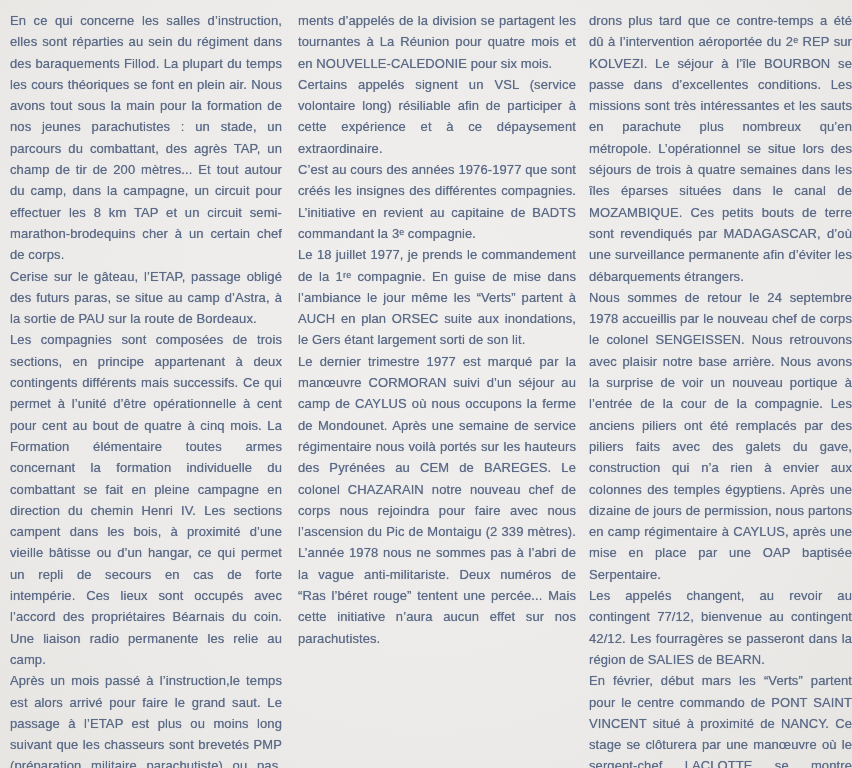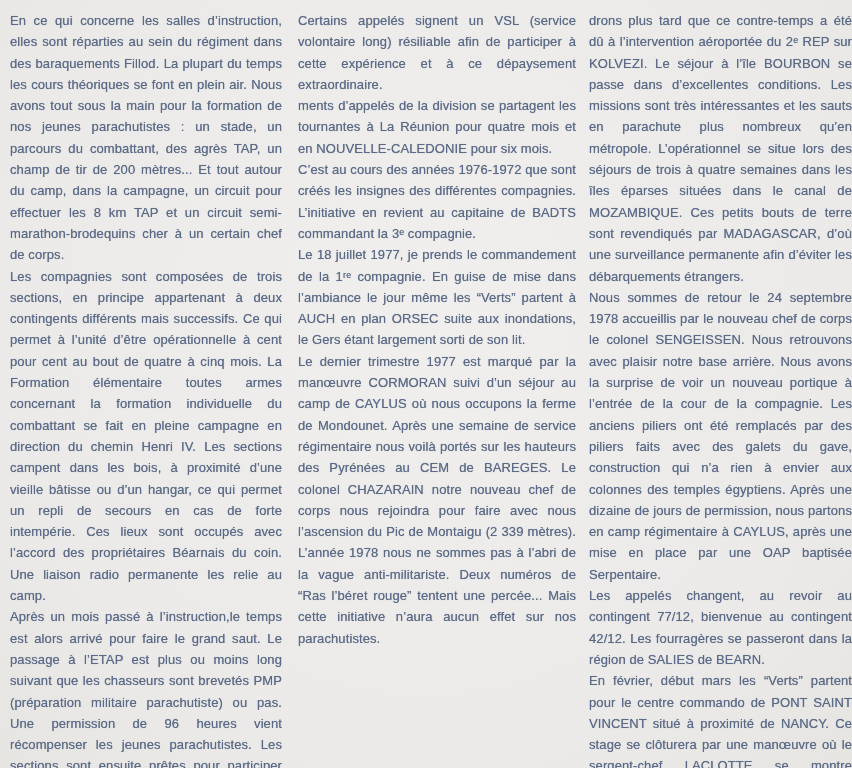--- a/index.html
+++ b/index.html
@@ -42,28 +42,29 @@
   }
   .col p.gap { }
 </style>
 </head>
 <body>
 
 <div class="page">
 
   <div class="col col-1">
     <p>En ce qui concerne les salles d’instruction, elles sont réparties au sein du régiment dans des baraquements Fillod. La plupart du temps les cours théoriques se font en plein air. Nous avons tout sous la main pour la formation de nos jeunes parachutistes : un stade, un parcours du combattant, des agrès TAP, un champ de tir de 200 mètres... Et tout autour du camp, dans la campagne, un circuit pour effectuer les 8 km TAP et un circuit semi-marathon-brodequins cher à un certain chef de corps.</p>
+    <p>Cerise sur le gâteau, l’ETAP, passage obligé des futurs paras, se situe au camp d’Astra, à la sortie de PAU sur la route de Bordeaux.</p>
     <p>Les compagnies sont composées de trois sections, en principe appartenant à deux contingents différents mais successifs. Ce qui permet à l’unité d’être opérationnelle à cent pour cent au bout de quatre à cinq mois. La Formation élémentaire toutes armes concernant la formation individuelle du combattant se fait en pleine campagne en direction du chemin Henri IV. Les sections campent dans les bois, à proximité d’une vieille bâtisse ou d’un hangar, ce qui permet un repli de secours en cas de forte intempérie. Ces lieux sont occupés avec l’accord des propriétaires Béarnais du coin. Une liaison radio permanente les relie au camp.</p>
     <p class="gap">Après un mois passé à l’instruction,le temps est alors arrivé pour faire le grand saut. Le passage à l’ETAP est plus ou moins long suivant que les chasseurs sont brevetés PMP (préparation militaire parachutiste) ou pas. Une permission de 96 heures vient récompenser les jeunes parachutistes. Les sections sont ensuite prêtes pour participer aux différentes manœuvres et services régimentaires.</p>
   </div>
 
   <div class="col col-2">
+    <p>ments d’appelés de la division se partagent les tournantes à La Réunion pour quatre mois et en NOUVELLE-CALEDONIE pour six mois.</p>
     <p>Certains appelés signent un VSL (service volontaire long) résiliable afin de participer à cette expérience et à ce dépaysement extraordinaire.</p>
-    <p>ments d’appelés de la division se partagent les tournantes à La Réunion pour quatre mois et en NOUVELLE-CALEDONIE pour six mois.</p>
-    <p>C’est au cours des années 1976-1972 que sont créés les insignes des différentes compagnies. L’initiative en revient au capitaine de BADTS commandant la 3ᵉ compagnie.</p>
+    <p>C’est au cours des années 1976-1977 que sont créés les insignes des différentes compagnies. L’initiative en revient au capitaine de BADTS commandant la 3ᵉ compagnie.</p>
     <p class="gap">Le 18 juillet 1977, je prends le commandement de la 1ʳᵉ compagnie. En guise de mise dans l’ambiance le jour même les “Verts” partent à AUCH en plan ORSEC suite aux inondations, le Gers étant largement sorti de son lit.</p>
     <p class="gap">Le dernier trimestre 1977 est marqué par la manœuvre CORMORAN suivi d’un séjour au camp de CAYLUS où nous occupons la ferme de Mondounet. Après une semaine de service régimentaire nous voilà portés sur les hauteurs des Pyrénées au CEM de BAREGES. Le colonel CHAZARAIN notre nouveau chef de corps nous rejoindra pour faire avec nous l’ascension du Pic de Montaigu (2 339 mètres). L’année 1978 nous ne sommes pas à l’abri de la vague anti-militariste. Deux numéros de “Ras l’béret rouge” tentent une percée... Mais cette initiative n’aura aucun effet sur nos parachutistes.</p>
 
   </div>
 
   <div class="col col-3">
     <p>drons plus tard que ce contre-temps a été dû à l’intervention aéroportée du 2ᵉ REP sur KOLVEZI. Le séjour à l’île BOURBON se passe dans d’excellentes conditions. Les missions sont très intéressantes et les sauts en parachute plus nombreux qu’en métropole. L’opérationnel se situe lors des séjours de trois à quatre semaines dans les îles éparses situées dans le canal de MOZAMBIQUE. Ces petits bouts de terre sont revendiqués par MADAGASCAR, d’où une surveillance permanente afin d’éviter les débarquements étrangers.</p>
     <p class="gap">Nous sommes de retour le 24 septembre 1978 accueillis par le nouveau chef de corps le colonel SENGEISSEN. Nous retrouvons avec plaisir notre base arrière. Nous avons la surprise de voir un nouveau portique à l’entrée de la cour de la compagnie. Les anciens piliers ont été remplacés par des piliers faits avec des galets du gave, construction qui n’a rien à envier aux colonnes des temples égyptiens. Après une dizaine de jours de permission, nous partons en camp régimentaire à CAYLUS, après une mise en place par une OAP baptisée Serpentaire.</p>
     <p>Les appelés changent, au revoir au contingent 77/12, bienvenue au contingent 42/12. Les fourragères se passeront dans la région de SALIES de BEARN.</p>
     <p class="gap">En février, début mars les “Verts” partent pour le centre commando de PONT SAINT VINCENT situé à proximité de NANCY. Ce stage se clôturera par une manœuvre où le sergent-chef LACLOTTE se montre particulièrement efficace.</p>

